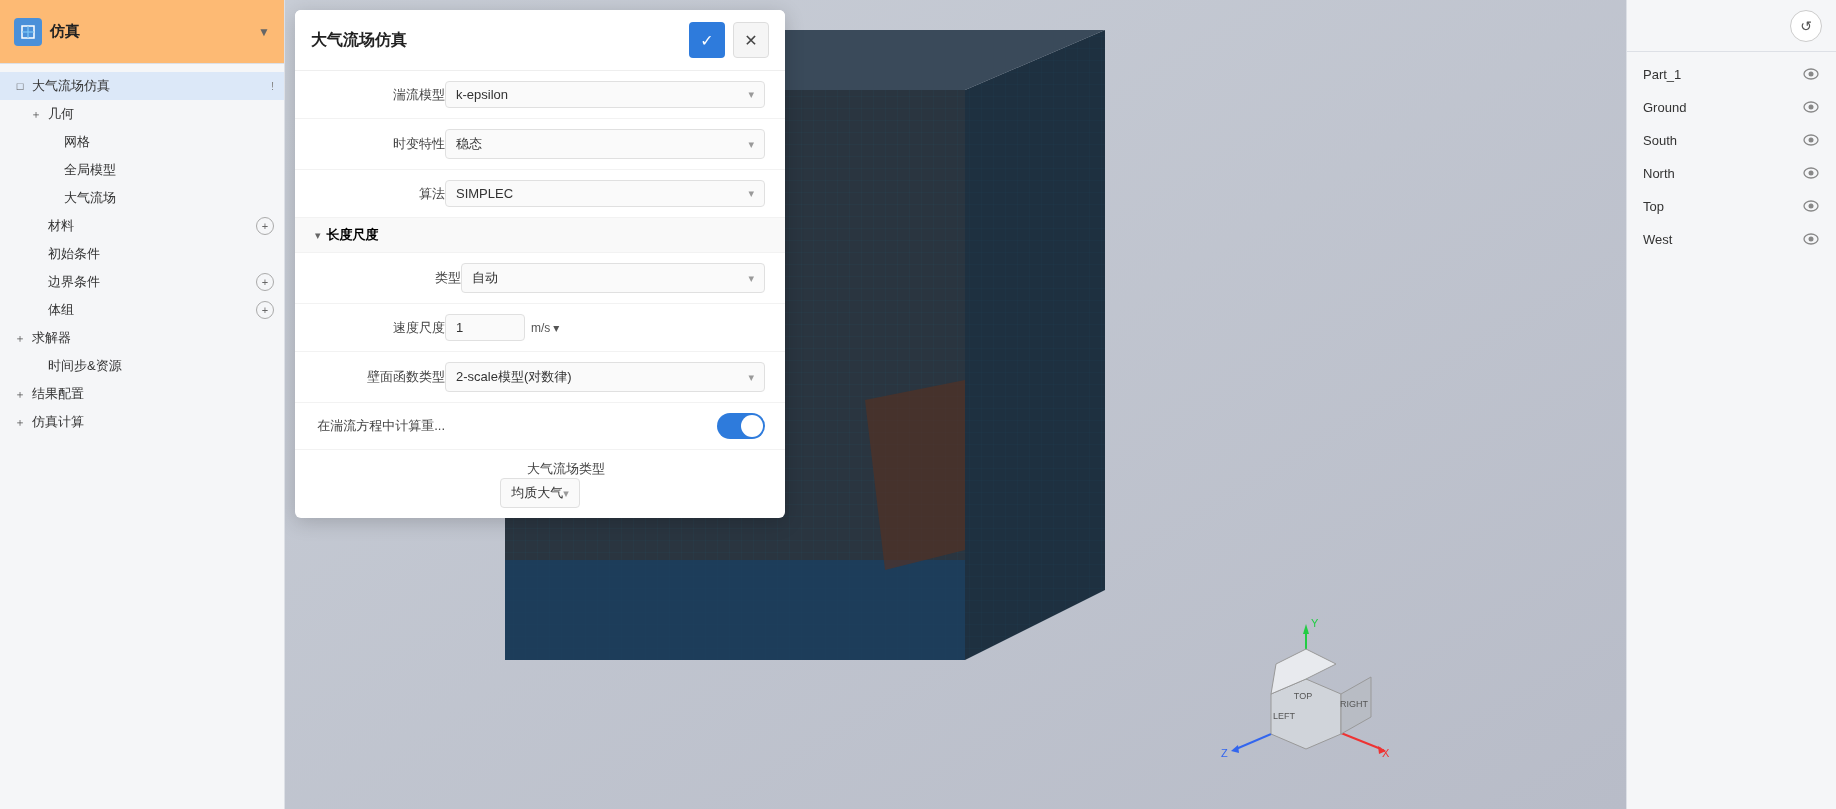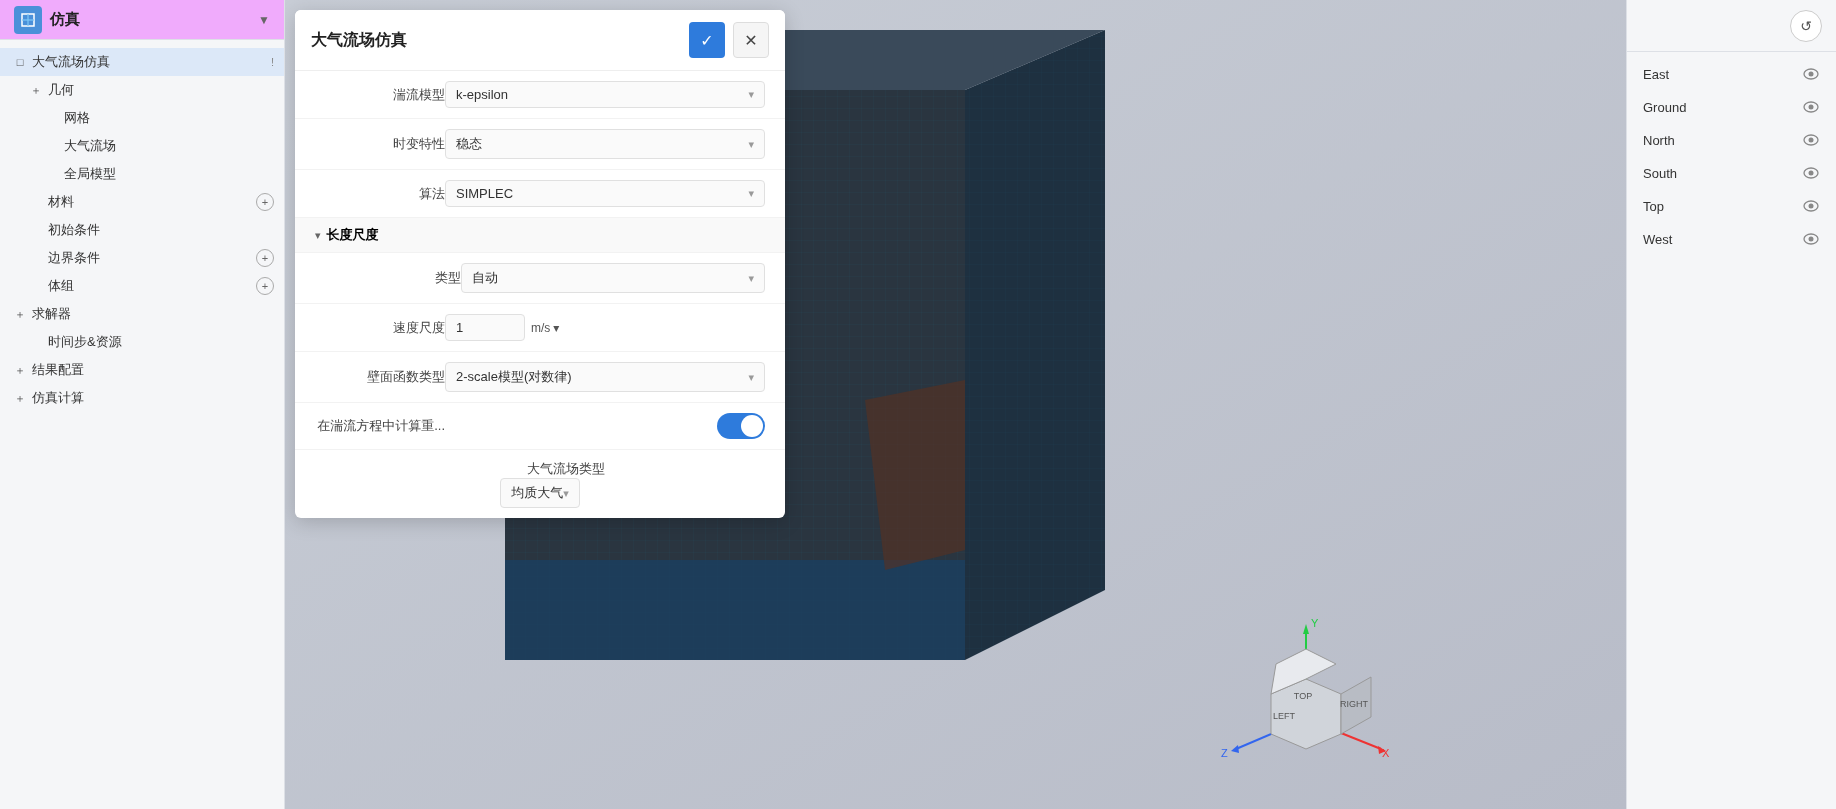--- a/index.html
+++ b/index.html
@@ -21,23 +21,23 @@
       border-right: 1px solid #dde0e6;
       display: flex;
       flex-direction: column;
       height: 100%;
     }
     .sidebar-header {
       display: flex;
       align-items: center;
       justify-content: space-between;
       padding: 10px 14px;
-      background: #f0abfc;
+      background: #fdba74;
       border-bottom: 1px solid #dde0e6;
-      height: 40px;
+      height: 64px;
     }
     .sidebar-header-left {
       display: flex;
       align-items: center;
       gap: 8px;
     }
     .app-icon {
       width: 28px;
       height: 28px;
     }
@@ -365,25 +365,25 @@
       <div class="tree-item indent-1">
         <span class="expand-icon">＋</span>
         <span class="item-label">几何</span>
       </div>
       <div class="tree-item indent-2">
         <span style="width: 20px; display: inline-block;"></span>
         <span class="item-label">网格</span>
       </div>
       <div class="tree-item indent-2">
         <span style="width: 20px; display: inline-block;"></span>
+        <span class="item-label">全局模型</span>
+      </div>
+      <div class="tree-item indent-2">
+        <span style="width: 20px; display: inline-block;"></span>
         <span class="item-label">大气流场</span>
-      </div>
-      <div class="tree-item indent-2">
-        <span style="width: 20px; display: inline-block;"></span>
-        <span class="item-label">全局模型</span>
       </div>
       <div class="tree-item indent-1">
         <span style="width: 20px; display: inline-block;"></span>
         <span class="item-label">材料</span>
         <span class="item-action">+</span>
       </div>
       <div class="tree-item indent-1">
         <span style="width: 20px; display: inline-block;"></span>
         <span class="item-label">初始条件</span>
       </div>
@@ -562,43 +562,43 @@
 </div>
 
 <div class="right-panel">
   <div class="right-panel-top">
     <div class="refresh-btn">
       <span>↺</span>
     </div>
   </div>
   <div class="panel-list">
 
-      <div class="panel-item">
-        <span class="panel-item-name">East</span>
+  <div class="panel-item">
+        <span class="panel-item-name">Part_1</span>
         <span class="eye-icon"><svg width="18" height="12" viewBox="0 0 18 12">
             <ellipse cx="9" cy="6" rx="7" ry="5" fill="none" stroke="#888" stroke-width="1.3"></ellipse>
             <circle cx="9" cy="6" r="2.5" fill="#888"></circle>
           </svg></span>
       </div>
       <div class="panel-item">
         <span class="panel-item-name">Ground</span>
         <span class="eye-icon"><svg width="18" height="12" viewBox="0 0 18 12">
             <ellipse cx="9" cy="6" rx="7" ry="5" fill="none" stroke="#888" stroke-width="1.3"></ellipse>
             <circle cx="9" cy="6" r="2.5" fill="#888"></circle>
           </svg></span>
       </div>
       <div class="panel-item">
-        <span class="panel-item-name">North</span>
+        <span class="panel-item-name">South</span>
         <span class="eye-icon"><svg width="18" height="12" viewBox="0 0 18 12">
             <ellipse cx="9" cy="6" rx="7" ry="5" fill="none" stroke="#888" stroke-width="1.3"></ellipse>
             <circle cx="9" cy="6" r="2.5" fill="#888"></circle>
           </svg></span>
       </div>
       <div class="panel-item">
-        <span class="panel-item-name">South</span>
+        <span class="panel-item-name">North</span>
         <span class="eye-icon"><svg width="18" height="12" viewBox="0 0 18 12">
             <ellipse cx="9" cy="6" rx="7" ry="5" fill="none" stroke="#888" stroke-width="1.3"></ellipse>
             <circle cx="9" cy="6" r="2.5" fill="#888"></circle>
           </svg></span>
       </div>
       <div class="panel-item">
         <span class="panel-item-name">Top</span>
         <span class="eye-icon"><svg width="18" height="12" viewBox="0 0 18 12">
             <ellipse cx="9" cy="6" rx="7" ry="5" fill="none" stroke="#888" stroke-width="1.3"></ellipse>
             <circle cx="9" cy="6" r="2.5" fill="#888"></circle>

